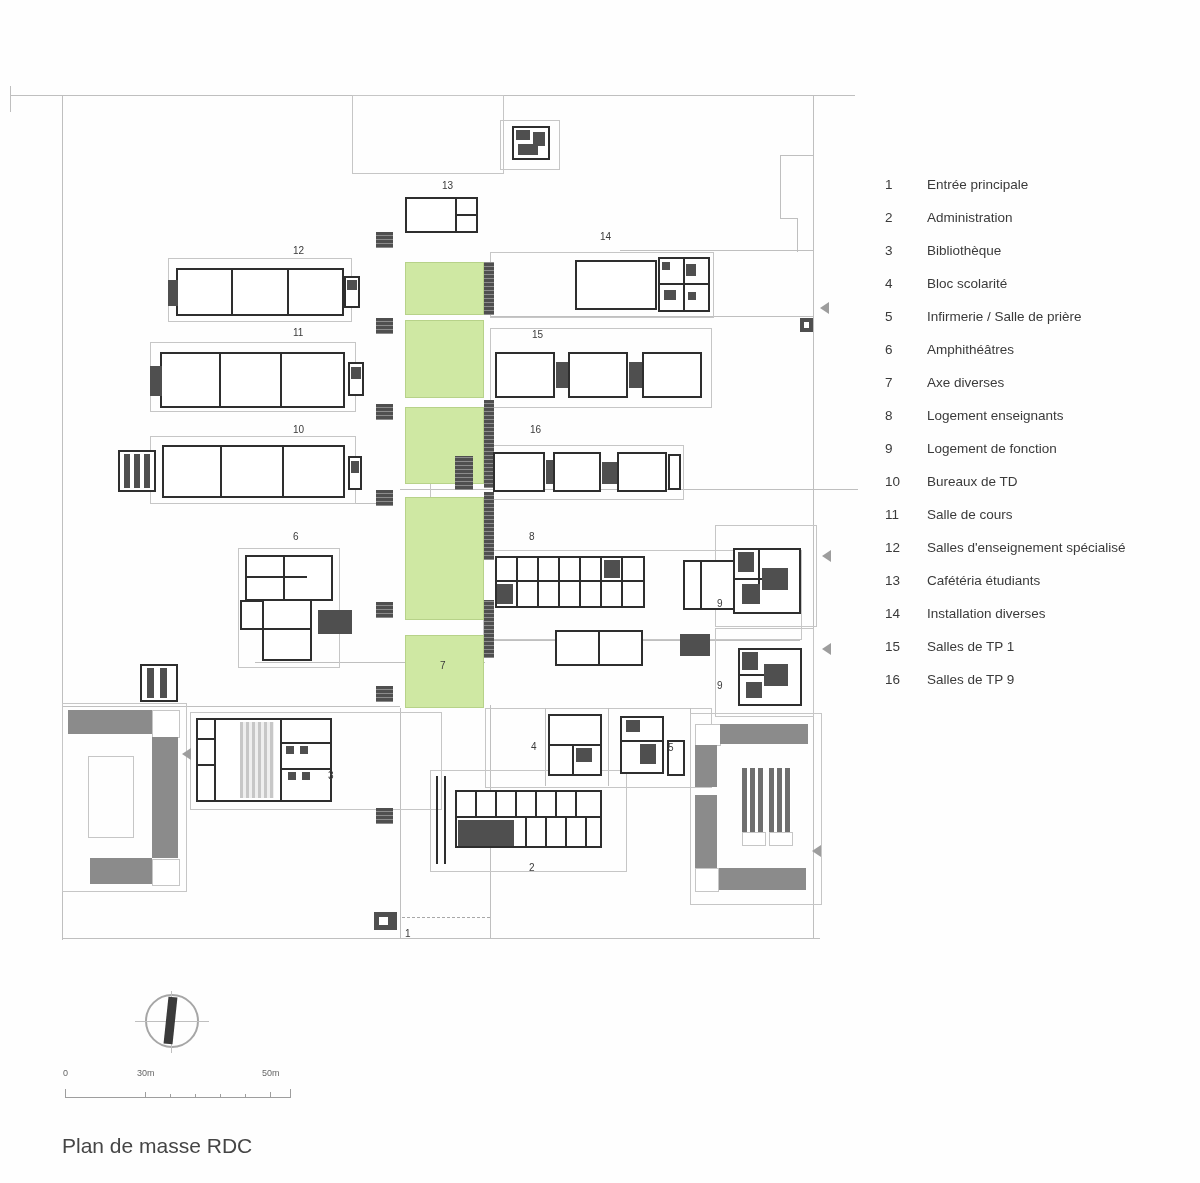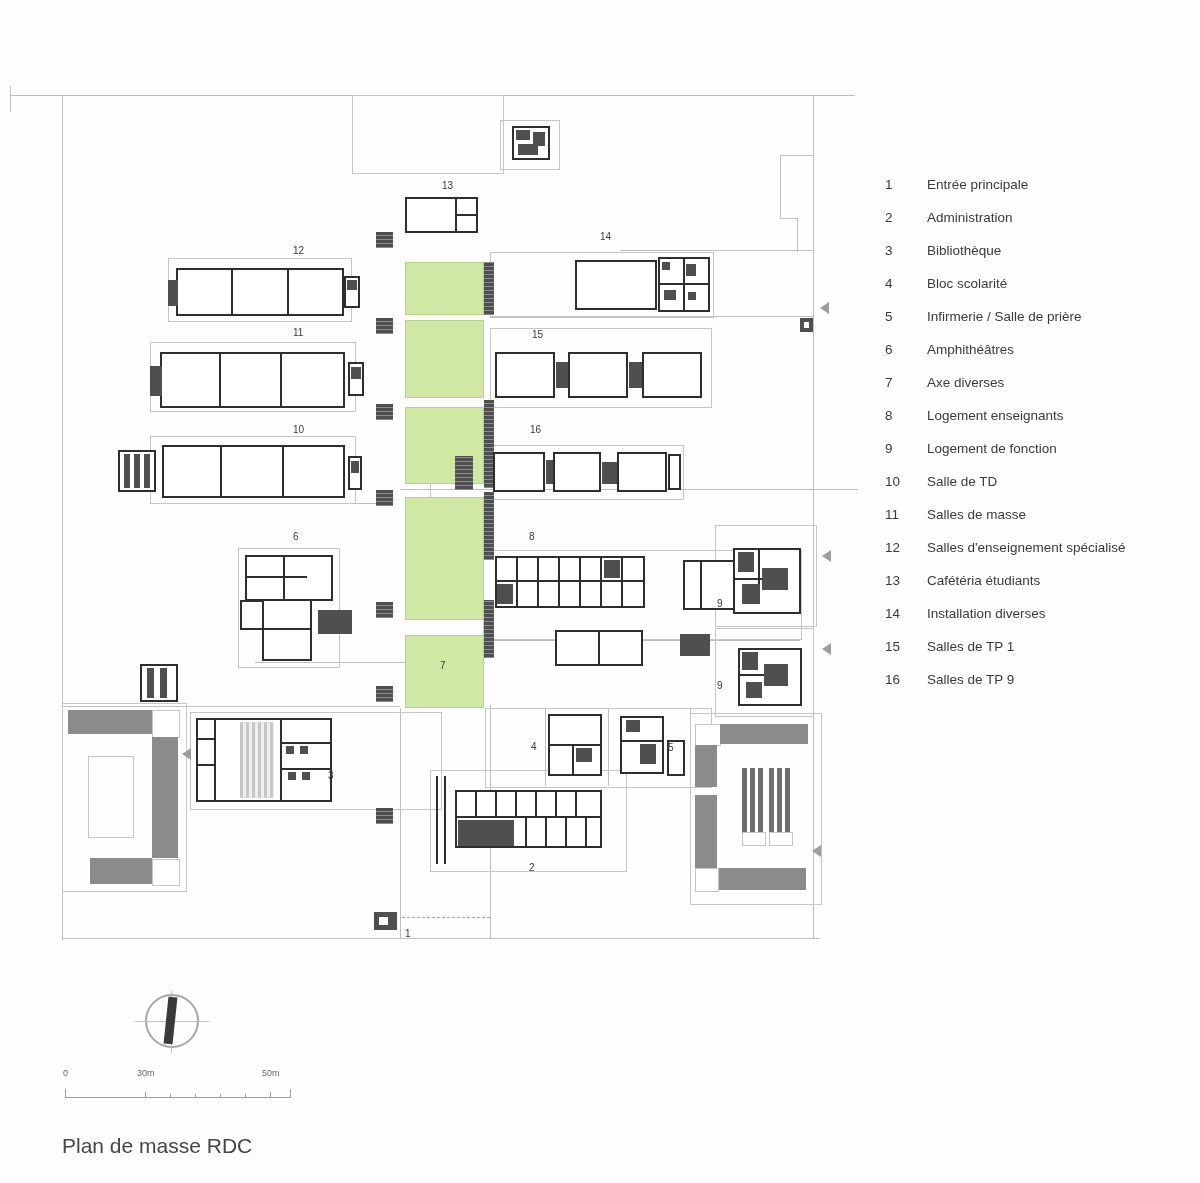--- a/index.html
+++ b/index.html
@@ -324,25 +324,25 @@
     <div class="leg-row">
         <span class="leg-num">8</span>
         <span class="leg-label">Logement enseignants</span>
       </div>
     <div class="leg-row">
         <span class="leg-num">9</span>
         <span class="leg-label">Logement de fonction</span>
       </div>
     <div class="leg-row">
         <span class="leg-num">10</span>
-        <span class="leg-label">Salle de TD</span>
+        <span class="leg-label">Bureaux de TD</span>
       </div>
     <div class="leg-row">
         <span class="leg-num">11</span>
-        <span class="leg-label">Salles de masse</span>
+        <span class="leg-label">Salle de cours</span>
       </div>
     <div class="leg-row">
         <span class="leg-num">12</span>
         <span class="leg-label">Salles d'enseignement spécialisé</span>
       </div>
     <div class="leg-row">
         <span class="leg-num">13</span>
         <span class="leg-label">Cafétéria étudiants</span>
       </div>
     <div class="leg-row">

